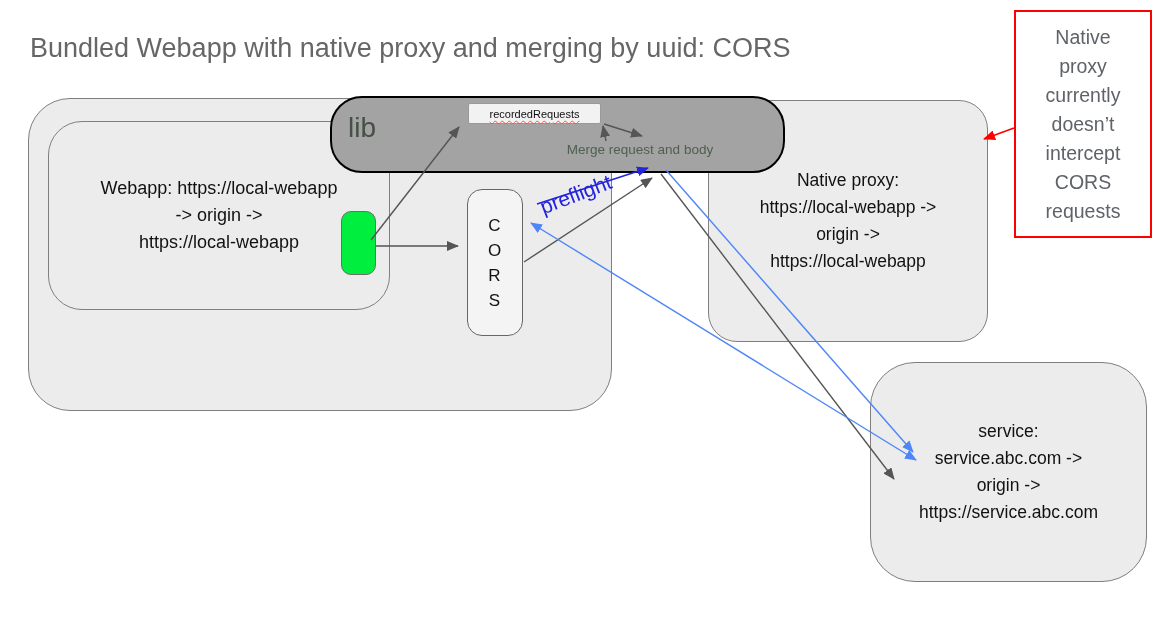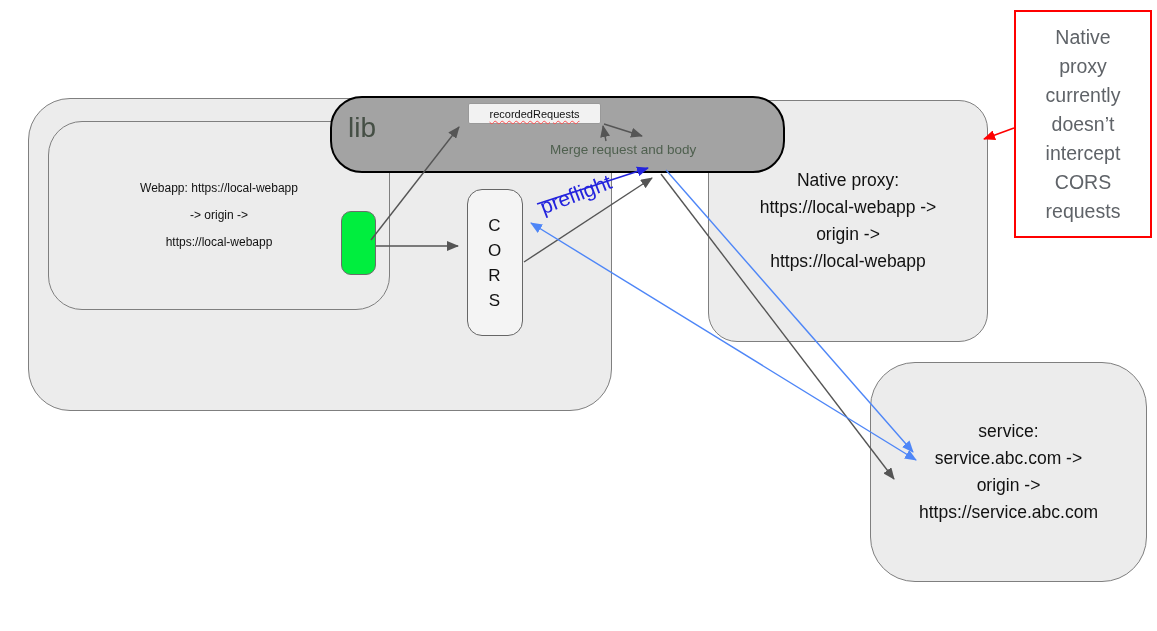--- a/index.html
+++ b/index.html
@@ -14,36 +14,36 @@
   .box {
     position:absolute; box-sizing:border-box;
     border:1px solid #7f7f7f; background:#ececec;
   }
   .center-text {
     display:flex; flex-direction:column; justify-content:center; align-items:center;
     text-align:center; color:#111111;
   }
   .box-browser  { left:28px;  top:98px;  width:584px; height:313px; border-radius:42px; }
   .box-webapp   { left:48px;  top:121px; width:342px; height:189px; border-radius:34px;
-                  font-size:12px; line-height:27px; }
+                  font-size:18px; line-height:27px; }
   .browser-label{ position:absolute; left:130px; top:353px; width:340px;
                   text-align:center; font-size:17.5px; color:#111111; }
   .box-greenrect{ left:341px; top:211px; width:35px;  height:64px;  border-radius:10px;
                   background:#00ee3e; border:1px solid #6c6c6c; }
   .box-lib      { left:330px; top:96px;  width:455px; height:77px;  border-radius:32px;
                   background:#a3a3a3; border:2px solid #000000; }
   .lib-label    { position:absolute; left:16px; top:14px; font-size:28px; color:#454f45; }
   .box-recorded { left:468px; top:103px; width:133px; height:21px; border-radius:2px;
                   background:#f2f2f2; border:1px solid #999999;
                   display:flex; align-items:center; justify-content:center;text-align:center; }
   .recorded-text{ font-size:11px; color:#111111;
                   text-decoration:underline wavy #ff5050; text-decoration-thickness:1px;
                   text-underline-offset:2px; }
   .merge-label  { position:absolute; left:550px; top:142px; width:180px;
-                  text-align:left; font-size:13.5px; color:#4f604f; }
+                  text-align:center; font-size:13.5px; color:#4f604f; }
   .box-cors     { left:467px; top:189px; width:56px; height:147px; border-radius:15px;
                   background:#f4f4f4; border:1px solid #666666;
                   font-size:17px; line-height:25px; letter-spacing:1px; }
   .box-native   { left:708px; top:100px; width:280px; height:242px; border-radius:29px;
                   font-size:17.5px; line-height:27px; }
   .box-service  { left:870px; top:362px; width:277px; height:220px; border-radius:45px;
                   font-size:17.5px; line-height:27px; }
   .box-note     { left:1014px; top:10px; width:138px; height:228px; border-radius:0;
                   background:#ffffff; border:2px solid #ff0000;
                   font-size:19.5px; line-height:29px; color:#5f6368; }
@@ -53,20 +53,21 @@
     font-size:21px; color:#2424dd;
     transform:rotate(-21deg); transform-origin:left center; white-space:nowrap;
   }
   .overlay { position:absolute; left:0; top:0; pointer-events:none; }
 </style>
 </head>
 <body>
 
 <div class="stage">
 
+  <div class="title">Bundled Webapp with native proxy and merging by uuid: CORS</div>
 
   <div class="box box-browser"></div>
 
   <div class="box box-webapp center-text">
     <div>Webapp: https://local-webapp</div>
     <div>-&gt; origin -&gt;</div>
     <div>https://local-webapp</div>
   </div>
 
   <div class="box box-greenrect"></div>

